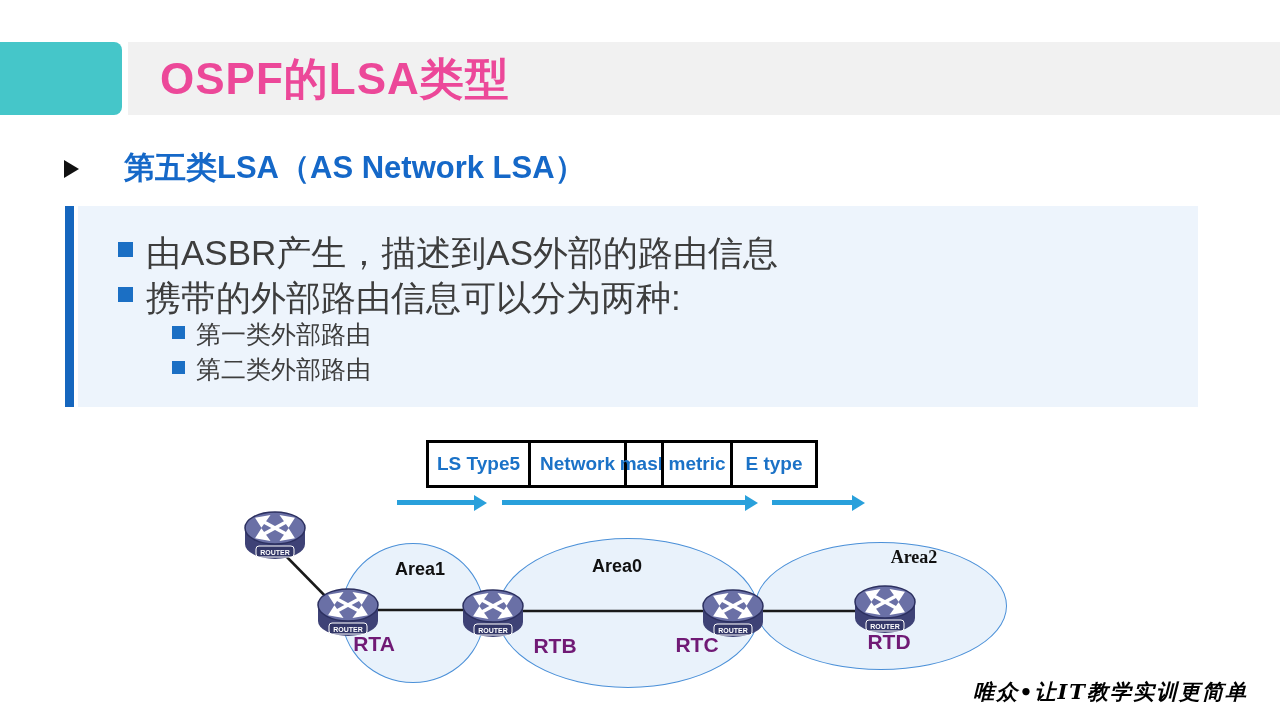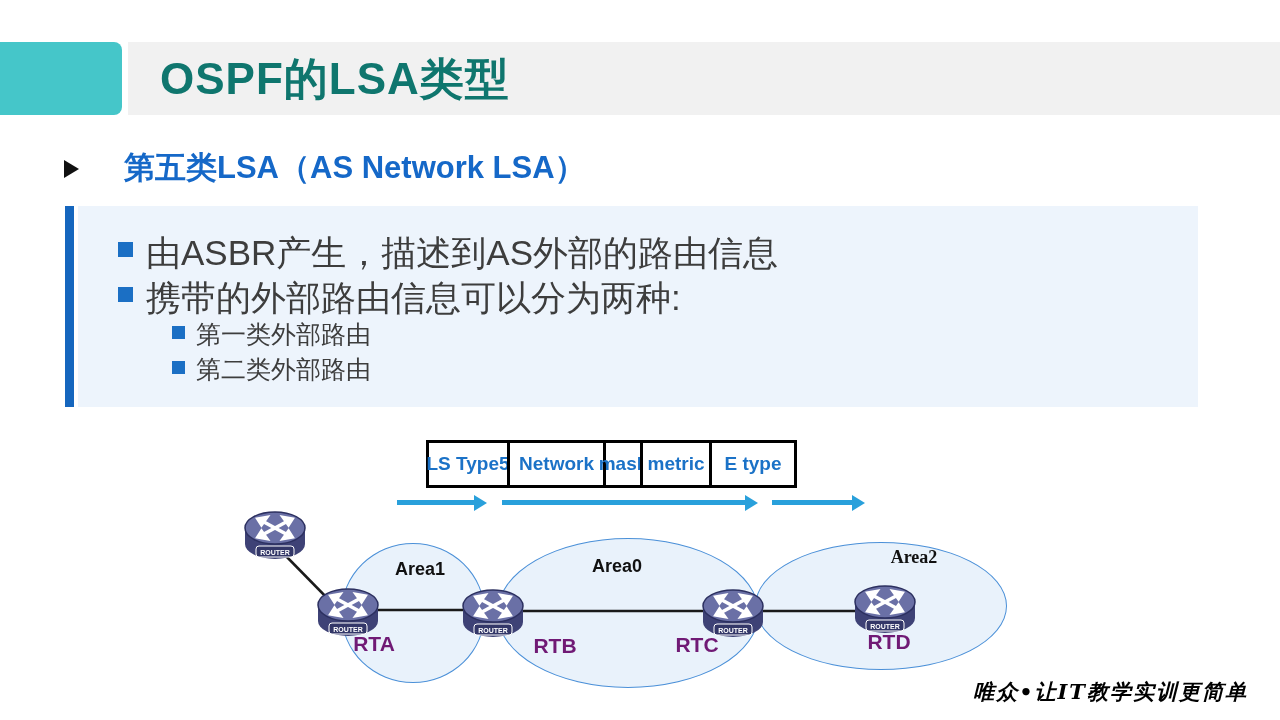--- a/index.html
+++ b/index.html
@@ -3,21 +3,21 @@
 <meta charset="utf-8">
 <style>
   * { margin:0; padding:0; box-sizing:border-box; }
   html,body { background:#fff; }
   body { font-family:"Liberation Sans","DejaVu Sans",sans-serif; }
   .page { position:relative; width:1280px; height:720px; background:#ffffff; overflow:hidden; }
 
   
   .title-band { position:absolute; left:128px; top:42px; width:1152px; height:73px; background:#f1f1f1; }
   .accent-block { position:absolute; left:0; top:42px; width:122px; height:73px; background:#45c6c9; border-radius:0 8px 8px 0; }
-  .page-title { position:absolute; left:160px; top:42px; height:62px; line-height:73px; font-size:44px; font-weight:bold; color:#0f766e; letter-spacing:1px; }
+  .page-title { position:absolute; left:160px; top:42px; height:62px; line-height:73px; font-size:44px; font-weight:bold; color:#ec4899; letter-spacing:1px; }
 
   
   .heading-triangle { position:absolute; left:64px; top:160px; width:0; height:0;
     border-left:15px solid #111; border-top:9px solid transparent; border-bottom:9px solid transparent; }
   .section-heading { position:absolute; left:124px; top:147px; font-size:31px; font-weight:bold; color:#1568c8; }
 
   
   .box-bar { position:absolute; left:65px; top:206px; width:9px; height:201px; background:#1566be; }
   .content-box { position:absolute; left:78px; top:206px; width:1120px; height:201px; background:#edf4fc; }
   .bullet-sq { position:absolute; background:#1b6fc4; }
@@ -70,21 +70,21 @@
   <div class="bullet-sq sq-l1" style="left:118px; top:242px;"></div>
   <div class="bullet-text txt-l1" style="left:146px; top:230px;">由ASBR产生，描述到AS外部的路由信息</div>
   <div class="bullet-sq sq-l1" style="left:118px; top:287px;"></div>
   <div class="bullet-text txt-l1" style="left:146px; top:275px;">携带的外部路由信息可以分为两种:</div>
   <div class="bullet-sq sq-l2" style="left:172px; top:326px;"></div>
   <div class="bullet-text txt-l2" style="left:196px; top:318px;">第一类外部路由</div>
   <div class="bullet-sq sq-l2" style="left:172px; top:361px;"></div>
   <div class="bullet-text txt-l2" style="left:196px; top:353px;">第二类外部路由</div>
 
   <div class="packet-table">
-    <div class="packet-cell" style="width:84px;">LS Type5</div>
+    <div class="packet-cell" style="width:105px;">LS Type5</div>
     <div class="packet-cell" style="width:99px;">Network</div>
     <div class="packet-cell" style="width:40px;text-align:center;">mask</div>
     <div class="packet-cell" style="width:72px;">metric</div>
     <div class="packet-cell" style="width:88px;">E type</div>
   </div>
 
   <div class="flow-arrow" style="left:397px; width:77px;"></div>
   <div class="flow-arrow" style="left:502px; width:243px;"></div>
   <div class="flow-arrow" style="left:772px; width:80px;"></div>
 

